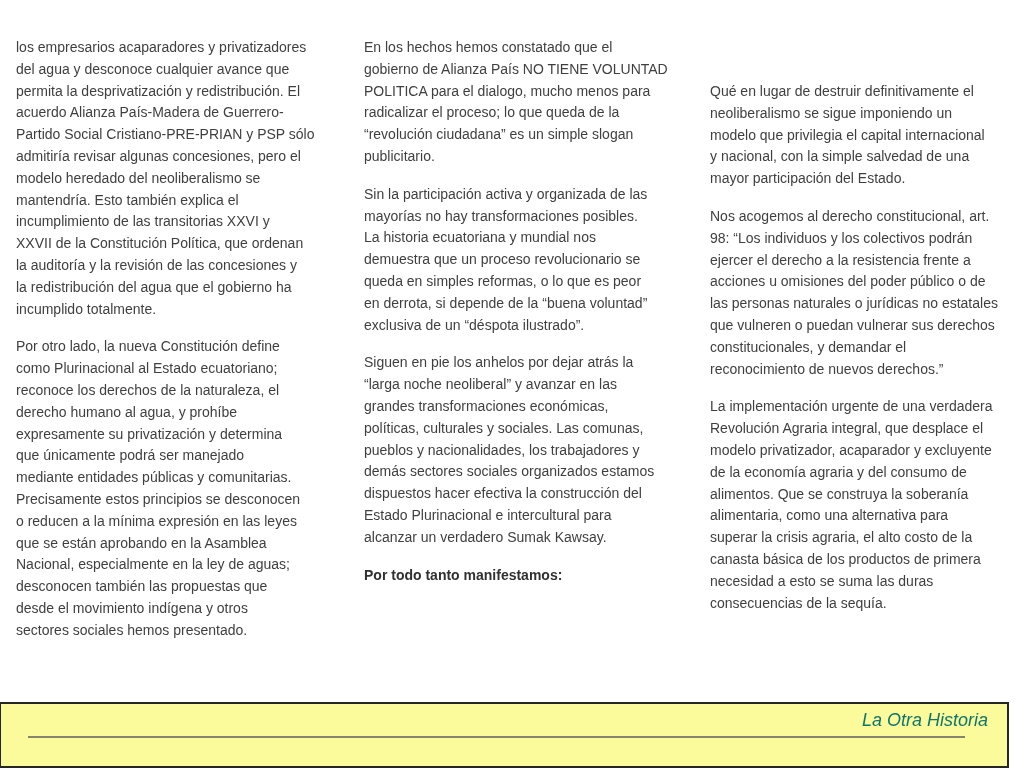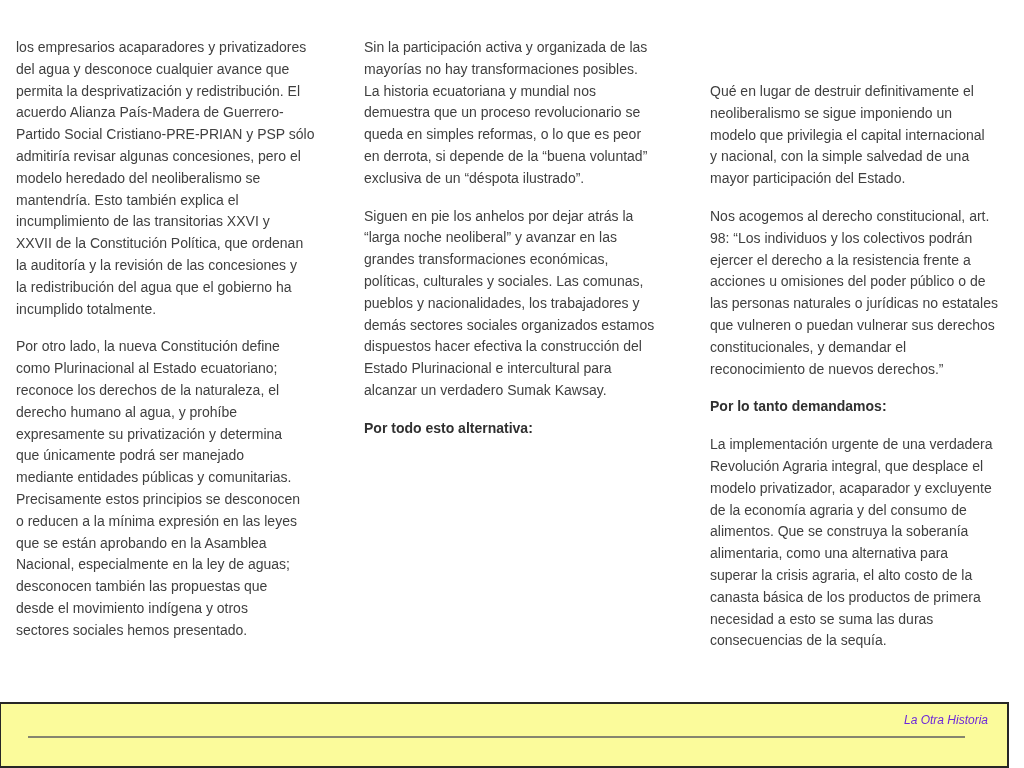--- a/index.html
+++ b/index.html
@@ -41,23 +41,23 @@
     width: 1010px;
     height: 66px;
     background: #fbfb9b;
     border: 2px solid #262626;
     box-sizing: border-box;
   }
   .footer-title {
     position: absolute;
     top: 707px;
     right: 36px;
-    font-size: 12px;
+    font-size: 18px;
     font-style: italic;
-    color: #6d28d9;
+    color: #0f766e;
     line-height: 26px;
   }
   .footer-rule {
     position: absolute;
     left: 28px;
     top: 736px;
     width: 937px;
     height: 2px;
     background: #85856e;
   }
@@ -91,54 +91,59 @@
 Precisamente estos principios se desconocen
 o reducen a la mínima expresión en las leyes
 que se están aprobando en la Asamblea
 Nacional, especialmente en la ley de aguas;
 desconocen también las propuestas que
 desde el movimiento indígena y otros
 sectores sociales hemos presentado.</p>
   </div>
 
   <div class="text-column col-2">
+    <p>En los hechos hemos constatado que el
+gobierno de Alianza País NO TIENE VOLUNTAD
+POLITICA para el dialogo, mucho menos para
+radicalizar el proceso; lo que queda de la
+“revolución ciudadana” es un simple slogan
+publicitario.</p>
     <p>Sin la participación activa y organizada de las
 mayorías no hay transformaciones posibles.
 La historia ecuatoriana y mundial nos
 demuestra que un proceso revolucionario se
 queda en simples reformas, o lo que es peor
 en derrota, si depende de la “buena voluntad”
 exclusiva de un “déspota ilustrado”.</p>
     <p>Siguen en pie los anhelos por dejar atrás la
 “larga noche neoliberal” y avanzar en las
 grandes transformaciones económicas,
 políticas, culturales y sociales. Las comunas,
 pueblos y nacionalidades, los trabajadores y
 demás sectores sociales organizados estamos
 dispuestos hacer efectiva la construcción del
 Estado Plurinacional e intercultural para
 alcanzar un verdadero Sumak Kawsay.</p>
-    <p class="bold">Por todo esto alternativa:</p>
+    <p class="bold">Por todo tanto manifestamos:</p>
   </div>
 
   <div class="text-column col-3">
     <p>Qué en lugar de destruir definitivamente el
 neoliberalismo se sigue imponiendo un
 modelo que privilegia el capital internacional
 y nacional, con la simple salvedad de una
 mayor participación del Estado.</p>
     <p>Nos acogemos al derecho constitucional, art.
 98: “Los individuos y los colectivos podrán
 ejercer el derecho a la resistencia frente a
 acciones u omisiones del poder público o de
 las personas naturales o jurídicas no estatales
 que vulneren o puedan vulnerar sus derechos
 constitucionales, y demandar el
 reconocimiento de nuevos derechos.”</p>
-    <p class="bold">Por lo tanto demandamos:</p>
     <p>La implementación urgente de una verdadera
 Revolución Agraria integral, que desplace el
 modelo privatizador, acaparador y excluyente
 de la economía agraria y del consumo de
 alimentos. Que se construya la soberanía
 alimentaria, como una alternativa para
 superar la crisis agraria, el alto costo de la
 canasta básica de los productos de primera
 necesidad a esto se suma las duras
 consecuencias de la sequía.</p>

